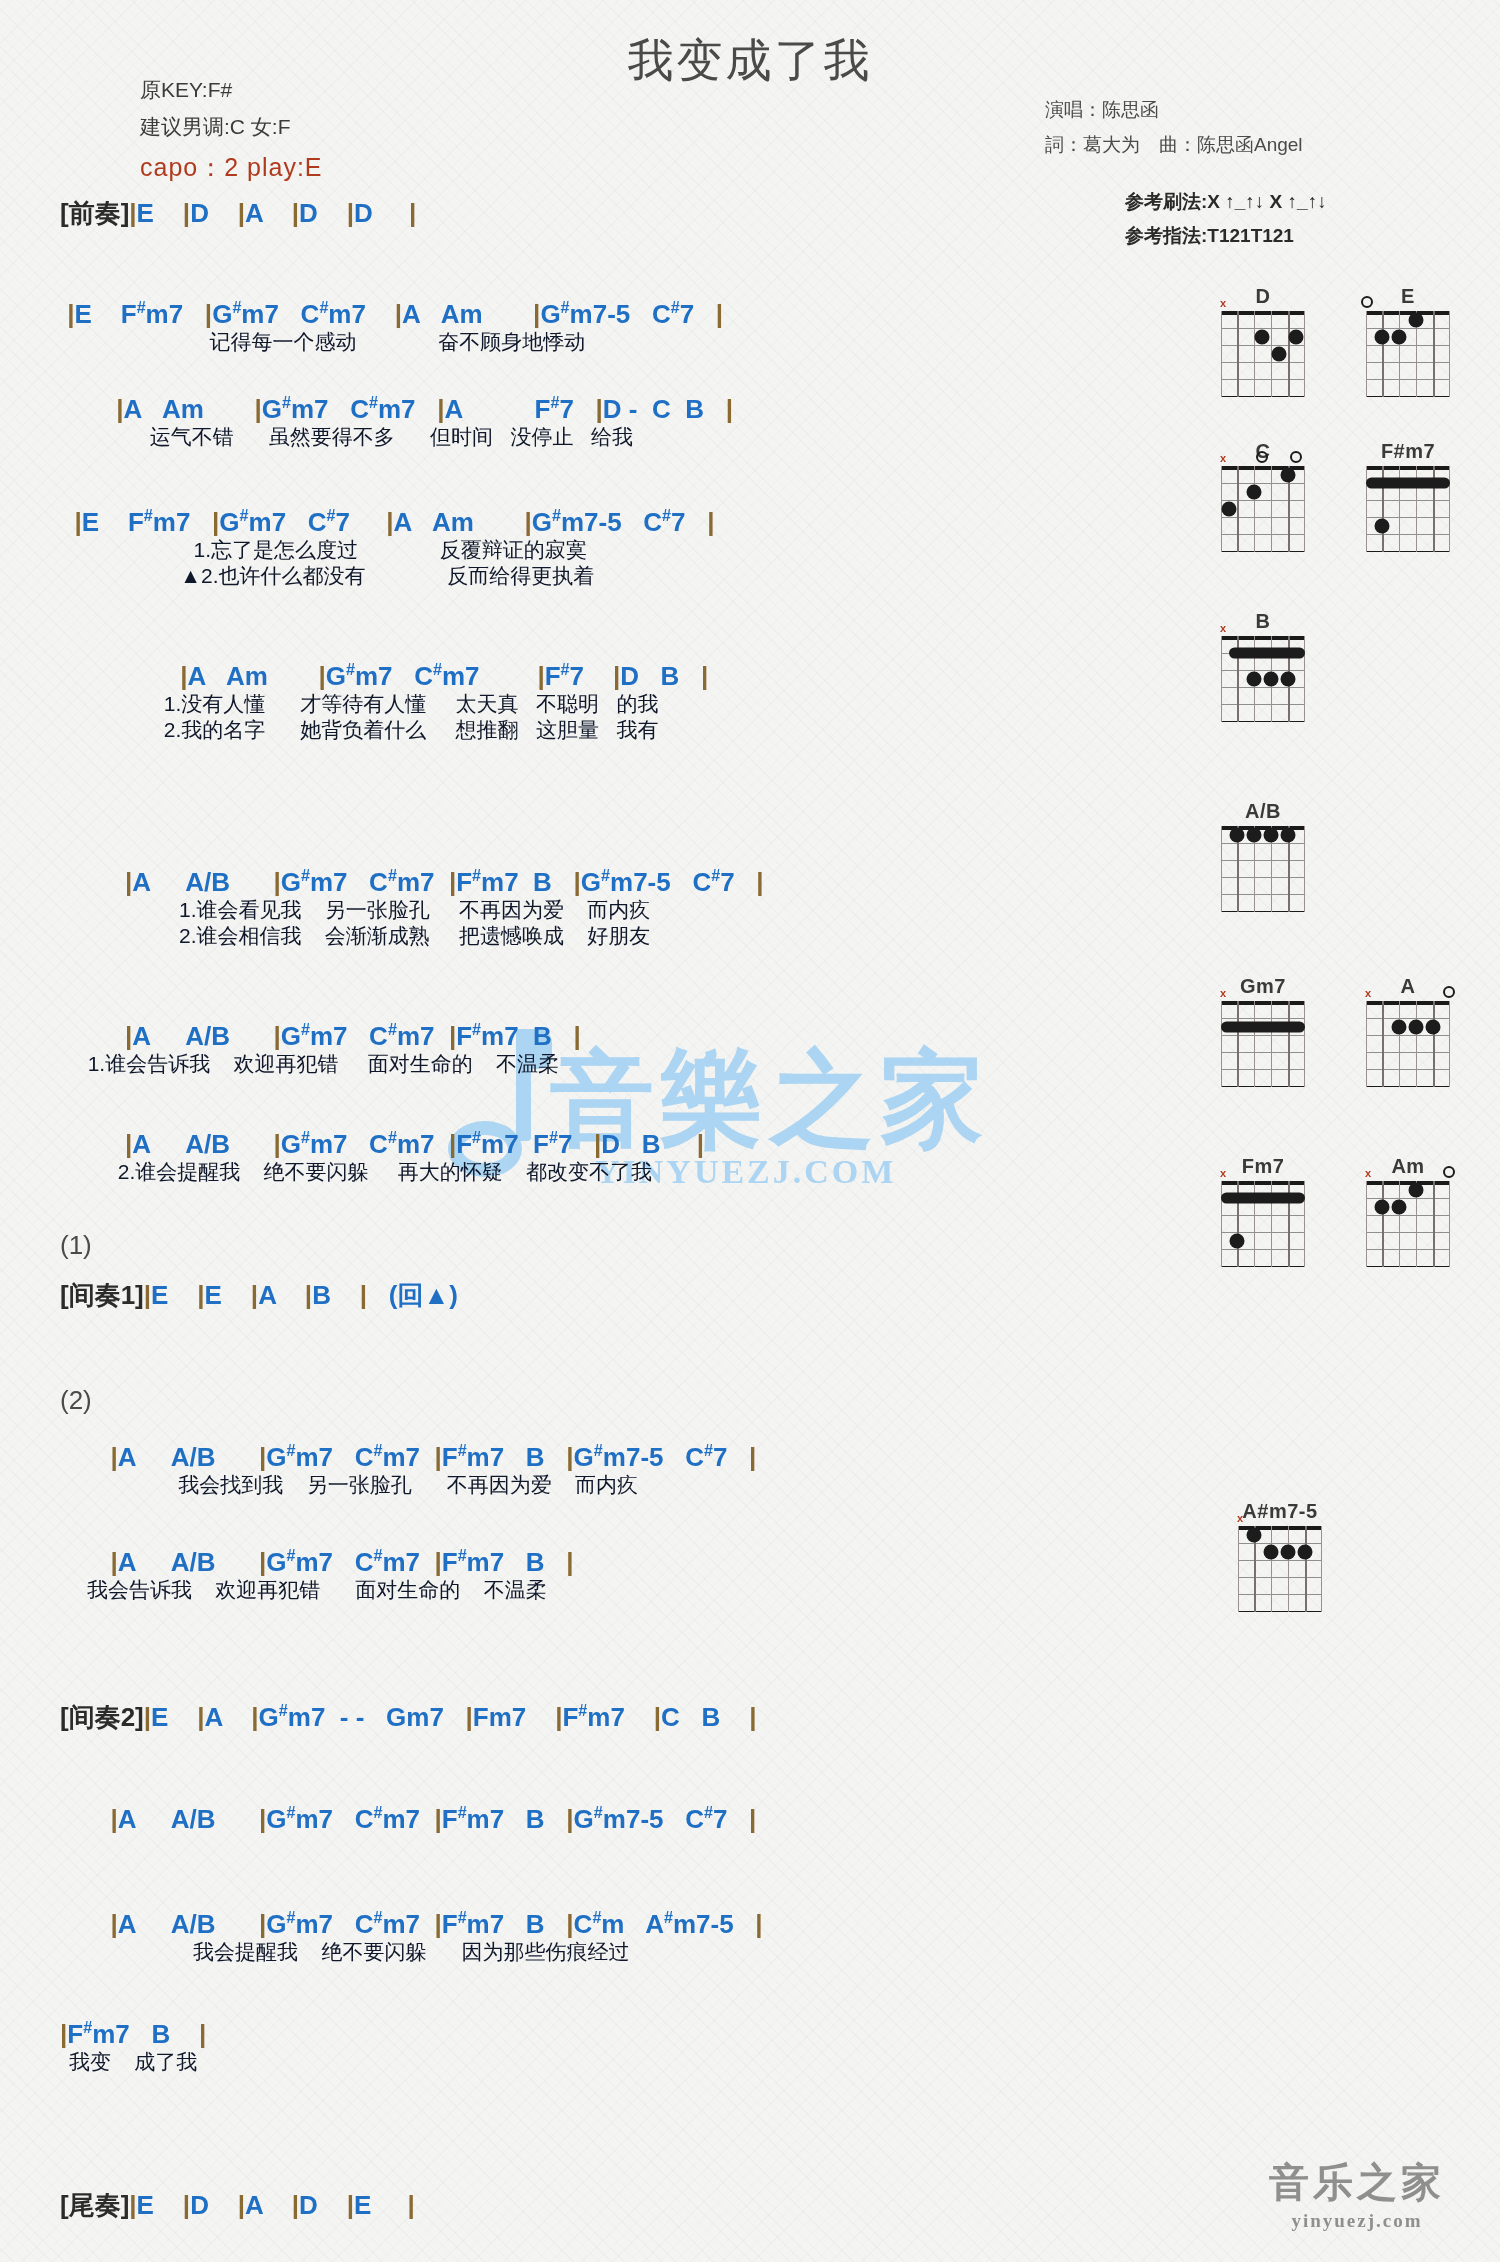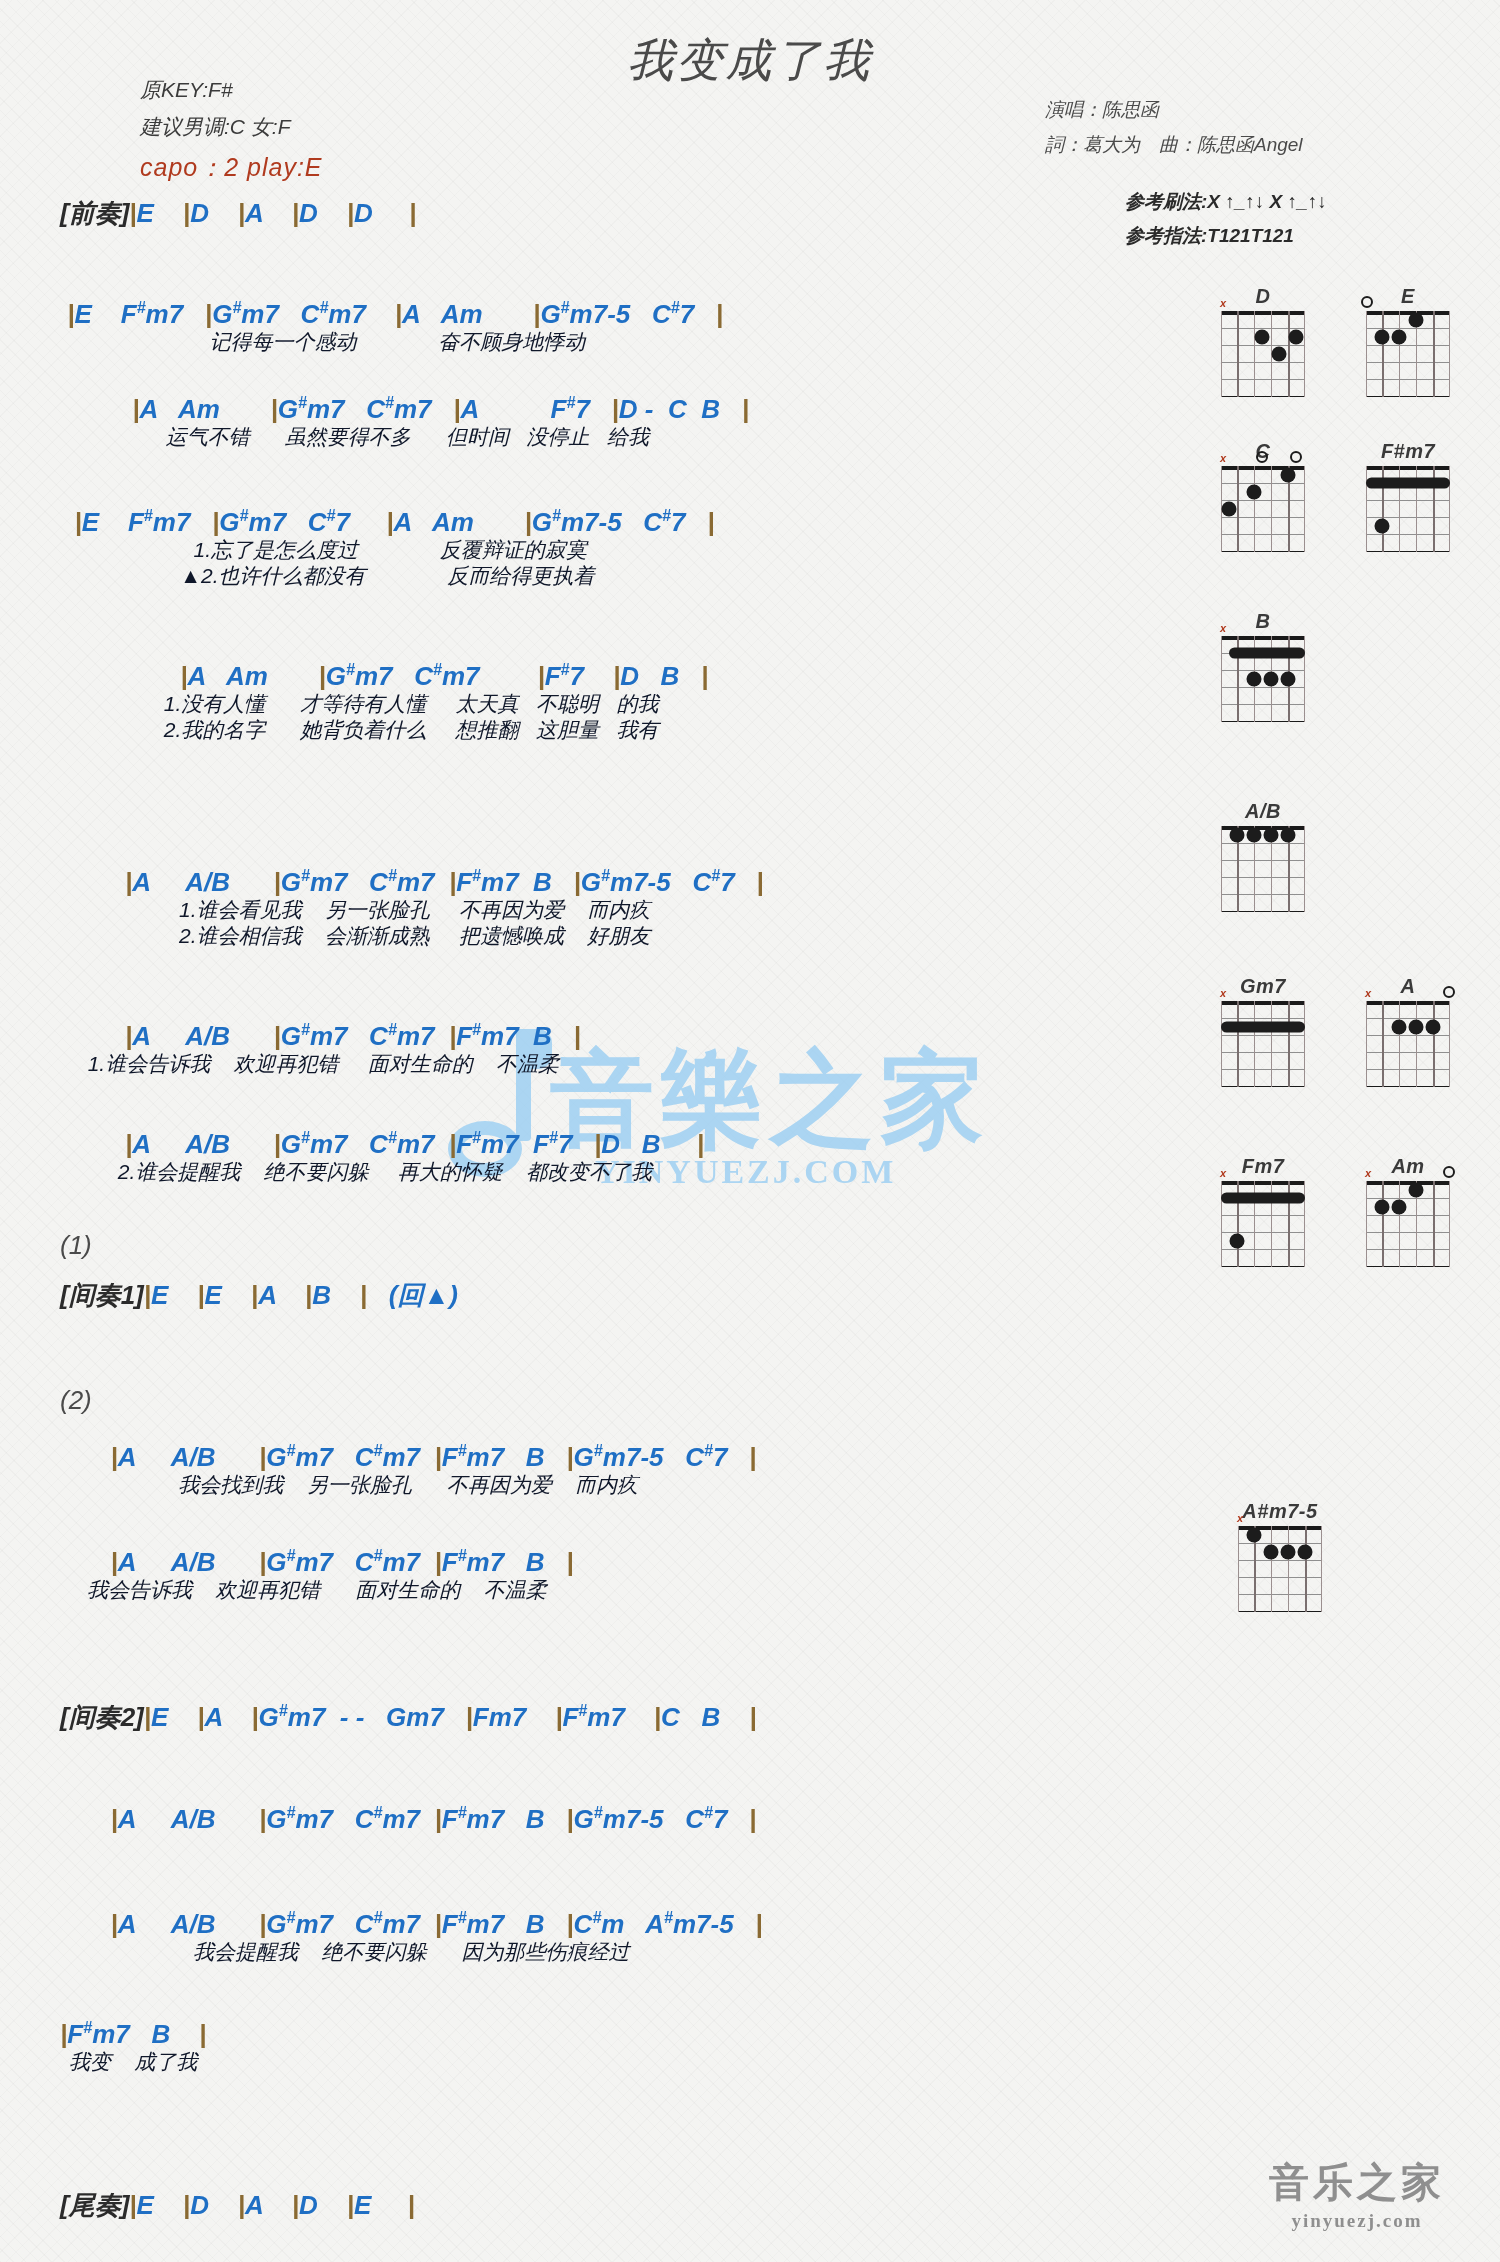--- a/index.html
+++ b/index.html
@@ -11,21 +11,21 @@
     color:#333;
   }
   
   body::before{
     content:"";position:absolute;inset:0;pointer-events:none;
     background-image:
       repeating-linear-gradient(45deg,rgba(0,0,0,.022) 0 1px,transparent 1px 9px),
       repeating-linear-gradient(-45deg,rgba(0,0,0,.018) 0 1px,transparent 1px 11px);
     z-index:0;
   }
-  .page{position:absolute;inset:0;z-index:2;font-style:italic;}
+  .page{position:absolute;inset:0;z-index:2;}
 
   
   .title{
     position:absolute;left:0;right:0;top:30px;text-align:center;
     font-size:46px;color:#4a4a4a;letter-spacing:3px;font-weight:400;
   }
   .meta-left{position:absolute;left:140px;top:72px;line-height:1.75;font-size:21px;color:#3b3b3b;}
   .meta-left .capo{color:#b03a1e;font-size:25px;letter-spacing:1px;}
   .meta-right{position:absolute;left:1045px;top:92px;line-height:1.85;font-size:19px;color:#4a4a4a;}
   .meta-right2{position:absolute;left:1125px;top:185px;line-height:1.8;font-size:19px;color:#2a2a2a;font-weight:bold;}
@@ -113,21 +113,21 @@
 
   <div class="block" style="left:60px;top:196px;">
     <span class="section">[前奏]</span><span class="chordline"><span class="bar">|</span>E    <span class="bar">|</span>D    <span class="bar">|</span>A    <span class="bar">|</span>D    <span class="bar">|</span>D     <span class="bar">|</span></span>
   </div>
 
   <div class="block" style="left:60px;top:300px;">
     <div class="chordline"> <span class="bar">|</span>E    F<sup class="sharp">#</sup>m7   <span class="bar">|</span>G<sup class="sharp">#</sup>m7   C<sup class="sharp">#</sup>m7    <span class="bar">|</span>A   Am       <span class="bar">|</span>G<sup class="sharp">#</sup>m7-5   C<sup class="sharp">#</sup>7   <span class="bar">|</span></div>
     <div class="lyricline">  记得每一个感动              奋不顾身地悸动</div>
   </div>
 
-  <div class="block" style="left:60px;top:395px;">
+  <div class="block" style="left:44px;top:395px;">
     <div class="chordline">          <span class="bar">|</span>A   Am       <span class="bar">|</span>G<sup class="sharp">#</sup>m7   C<sup class="sharp">#</sup>m7   <span class="bar">|</span>A          F<sup class="sharp">#</sup>7   <span class="bar">|</span>D -  C  B   <span class="bar">|</span></div>
     <div class="lyricline"> 运气不错      虽然要得不多      但时间   没停止   给我</div>
   </div>
 
   <div class="block" style="left:60px;top:508px;">
     <div class="chordline">  <span class="bar">|</span>E    F<sup class="sharp">#</sup>m7   <span class="bar">|</span>G<sup class="sharp">#</sup>m7   C<sup class="sharp">#</sup>7     <span class="bar">|</span>A   Am       <span class="bar">|</span>G<sup class="sharp">#</sup>m7-5   C<sup class="sharp">#</sup>7   <span class="bar">|</span></div>
     <div class="lyricline"> 1.忘了是怎么度过              反覆辩证的寂寞</div>
     <div class="lyricline">▲2.也许什么都没有              反而给得更执着</div>
   </div>
 

